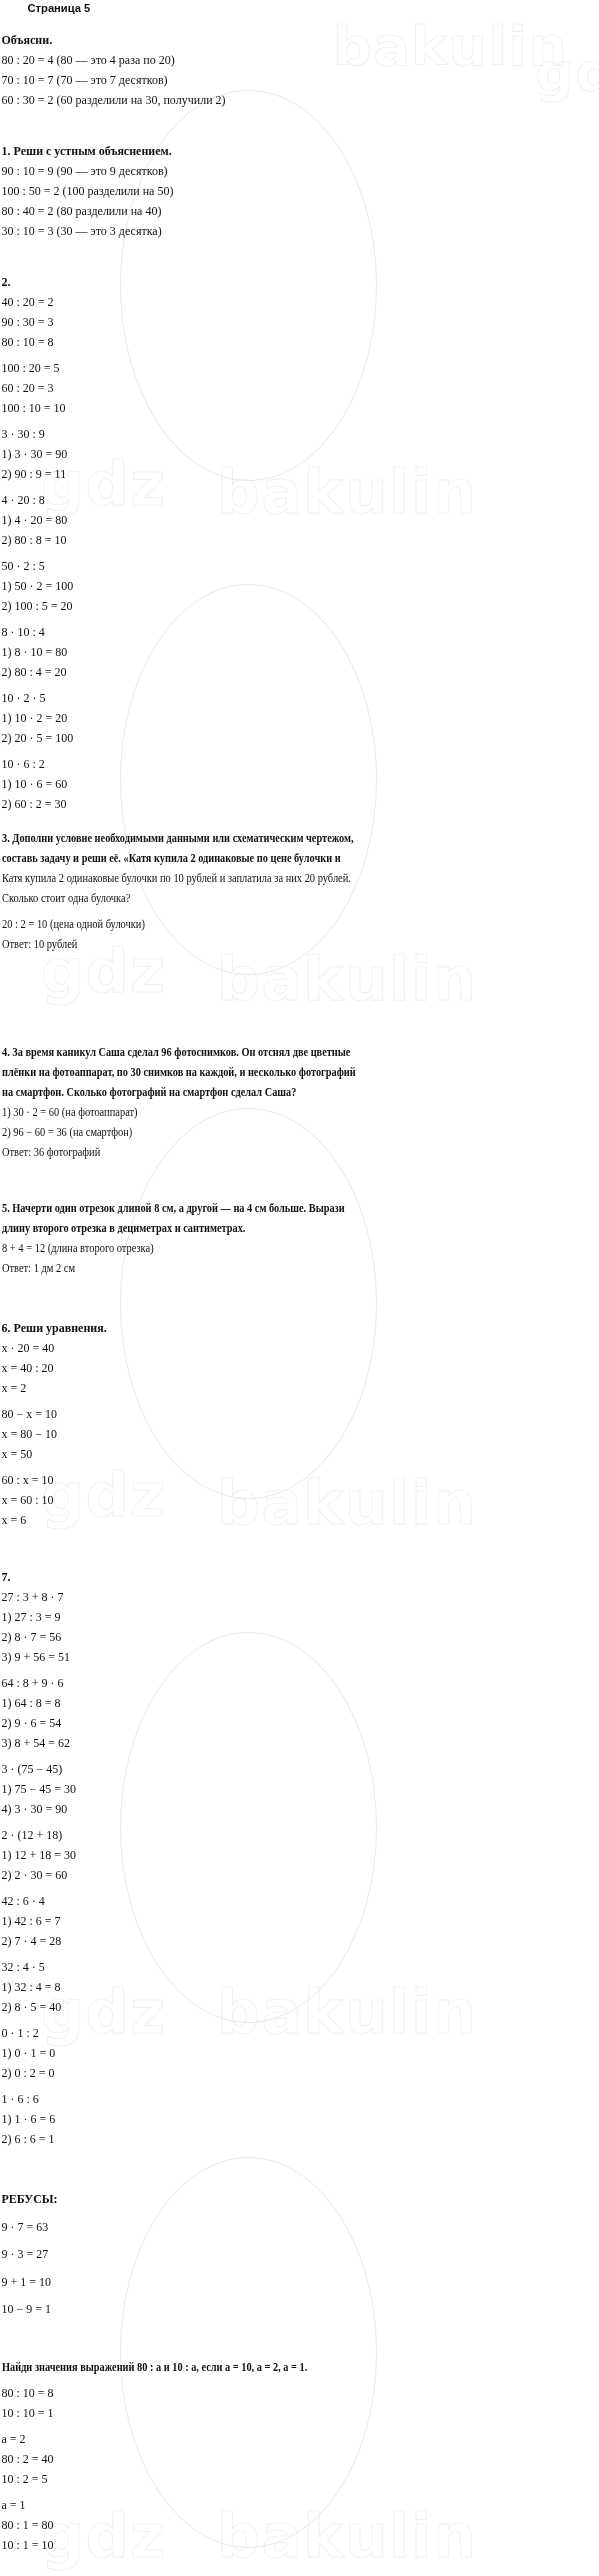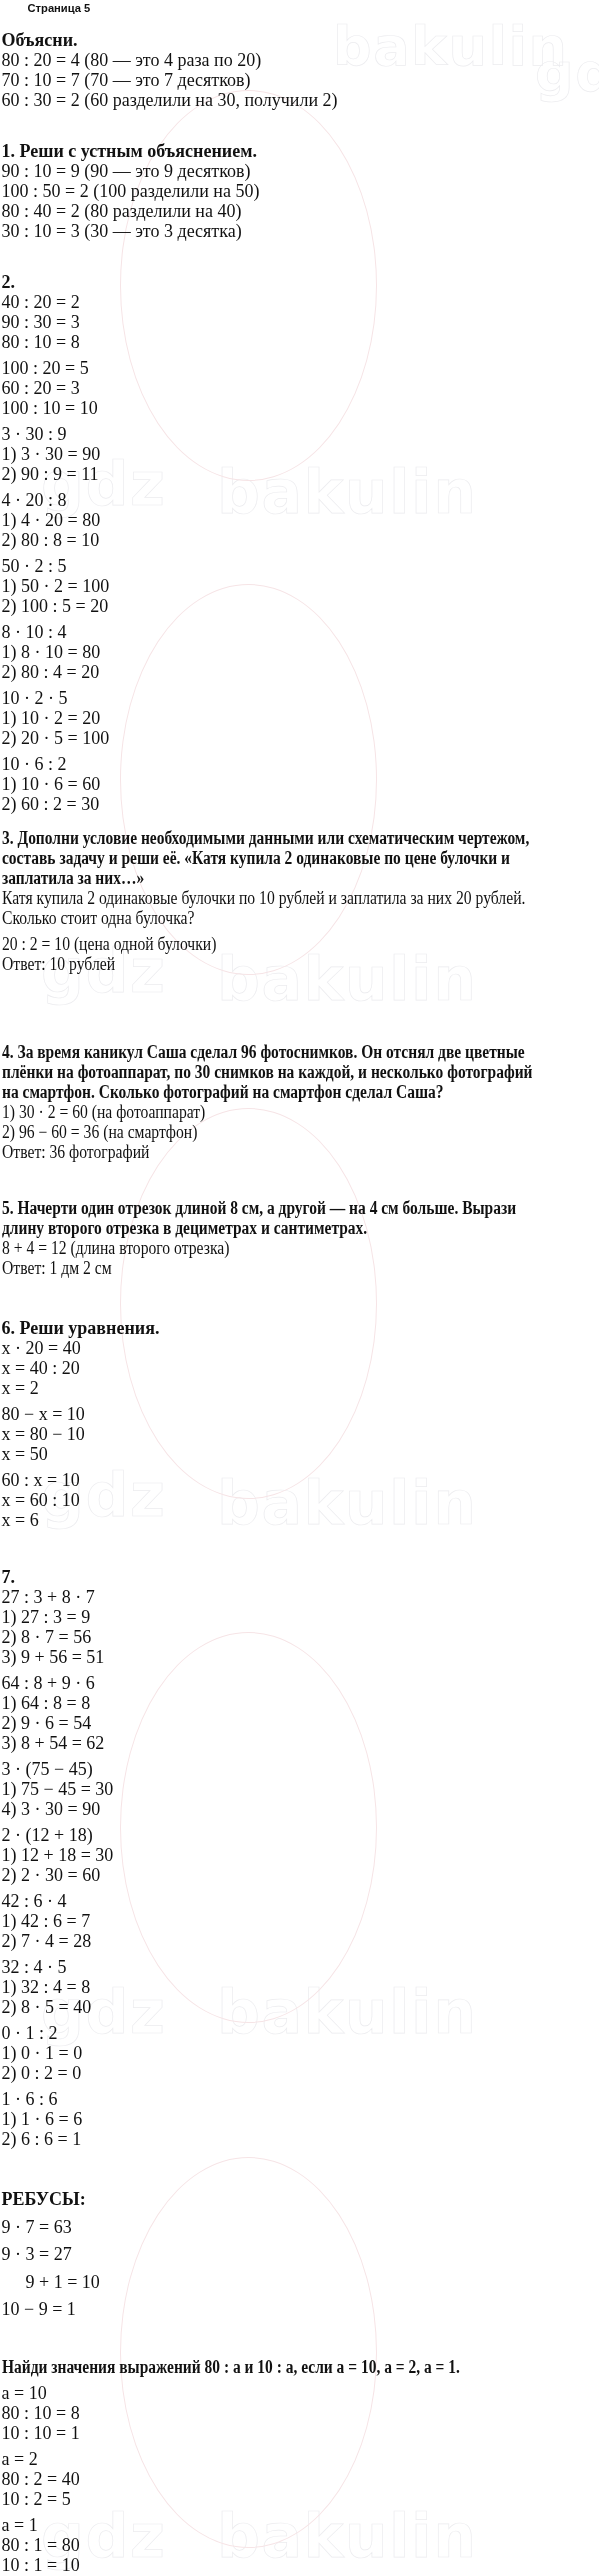--- a/index.html
+++ b/index.html
@@ -2,21 +2,21 @@
 <html style="font-size:12px"><head>
 <meta charset="utf-8">
 <style>
   html, body { margin: 0; padding: 0; background: #ffffff; }
   body { width: 599px; height: 2576px; position: relative; overflow: hidden; color: #111; }
   .wm { position: absolute; pointer-events: none; font-family: "DejaVu Sans", sans-serif; font-weight: bold;
         color: transparent; -webkit-text-stroke: 0.7px #ececef; z-index: 0; letter-spacing: 1.5px; }
   .wm-face { position: absolute; pointer-events: none; z-index: 0; border: 0.7px solid #f6e4e6; border-radius: 50%; }
   .page-title { position: absolute; left: 1.5px; top: 2.2px; font-family: "Liberation Sans", sans-serif; font-weight: bold;
                 font-size: 11.2px; z-index: 1; padding-left: 26px; }
-  .block { position: absolute; left: 1.5px; z-index: 1; font-family: "Liberation Serif", serif; font-size: 18px; }
+  .block { position: absolute; left: 1.5px; z-index: 1; font-family: "Liberation Serif", serif; font-size: 12px; }
   .line { white-space: nowrap; line-height: 20px; height: 20px; }
   .h { font-weight: bold; }
   .grp { margin-bottom: 6px; }
   .cond { display: inline-block; transform-origin: left center; }
 </style>
 </head>
 <body>
 
 <div class="wm" style="left:333px;top:15px;font-size:54px;">bakulin</div>
 <div class="wm" style="left:535px;top:41px;font-size:54px;">gdz</div>
@@ -93,21 +93,20 @@
   <div class="grp">
     <div class="line">10 · 6 : 2</div>
     <div class="line">1) 10 · 6 = 60</div>
     <div class="line">2) 60 : 2 = 30</div>
   </div>
 </div>
 
 <div class="block" style="top:828px;">
   <div class="line h"><span class="cond" style="transform:scaleX(0.86)">3. Дополни условие необходимыми данными или схематическим чертежом,</span></div>
   <div class="line h"><span class="cond" style="transform:scaleX(0.86)">составь задачу и реши её. «Катя купила 2 одинаковые по цене булочки и</span></div>
-  <div class="line h"><span class="cond" style="transform:scaleX(0.86)">заплатила за них…»</span></div>
   <div class="line"><span class="cond" style="transform:scaleX(0.87)">Катя купила 2 одинаковые булочки по 10 рублей и заплатила за них 20 рублей.</span></div>
   <div class="line" style="margin-bottom:6px;"><span class="cond" style="transform:scaleX(0.87)">Сколько стоит одна булочка?</span></div>
   <div class="line"><span class="cond" style="transform:scaleX(0.87)">20 : 2 = 10 (цена одной булочки)</span></div>
   <div class="line"><span class="cond" style="transform:scaleX(0.87)">Ответ: 10 рублей</span></div>
 </div>
 
 <div class="block" style="top:1042px;">
   <div class="line h"><span class="cond" style="transform:scaleX(0.86)">4. За время каникул Саша сделал 96 фотоснимков. Он отснял две цветные</span></div>
   <div class="line h"><span class="cond" style="transform:scaleX(0.86)">плёнки на фотоаппарат, по 30 снимков на каждой, и несколько фотографий</span></div>
   <div class="line h"><span class="cond" style="transform:scaleX(0.86)">на смартфон. Сколько фотографий на смартфон сделал Саша?</span></div>
@@ -185,28 +184,27 @@
     <div class="line">1 · 6 : 6</div>
     <div class="line">1) 1 · 6 = 6</div>
     <div class="line">2) 6 : 6 = 1</div>
   </div>
 </div>
 
 <div class="block" style="top:2189px;">
   <div class="line h" style="margin-bottom:7.5px;">РЕБУСЫ:</div>
   <div class="line" style="margin-bottom:7.5px;">9 · 7 = 63</div>
   <div class="line" style="margin-bottom:7.5px;">9 · 3 = 27</div>
-  <div class="line" style="margin-bottom:7.5px;margin-left:24px;">9 + 1 = 10</div>
+  <div class="line" style="margin-bottom:7.5px;">9 + 1 = 10</div>
   <div class="line">10 − 9 = 1</div>
 </div>
 
 <div class="block" style="top:2357px;">
   <div class="line h" style="margin-bottom:6px;"><span class="cond" style="transform:scaleX(0.86)">Найди значения выражений 80 : a и 10 : a, если a = 10, a = 2, a = 1.</span></div>
   <div class="grp">
-    <div class="line">a = 10</div>
     <div class="line">80 : 10 = 8</div>
     <div class="line">10 : 10 = 1</div>
   </div>
   <div class="grp">
     <div class="line">a = 2</div>
     <div class="line">80 : 2 = 40</div>
     <div class="line">10 : 2 = 5</div>
   </div>
   <div class="grp">
     <div class="line">a = 1</div>

